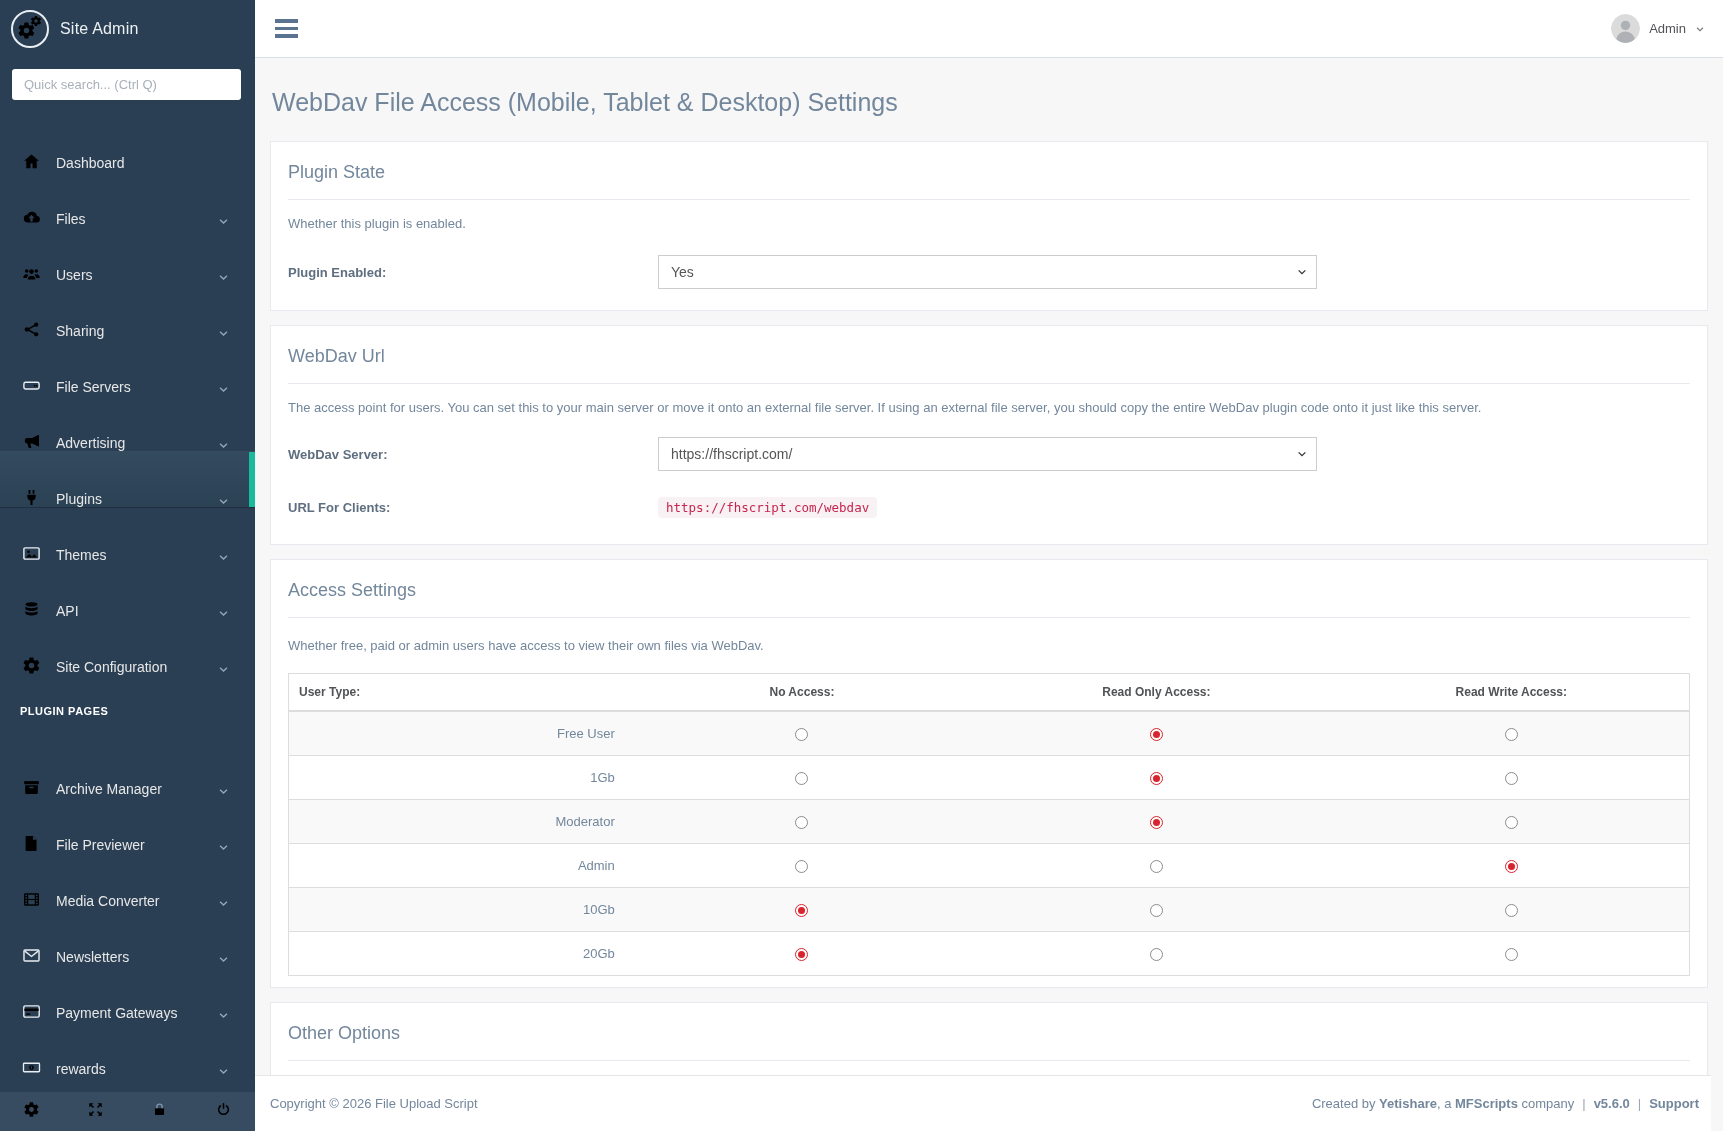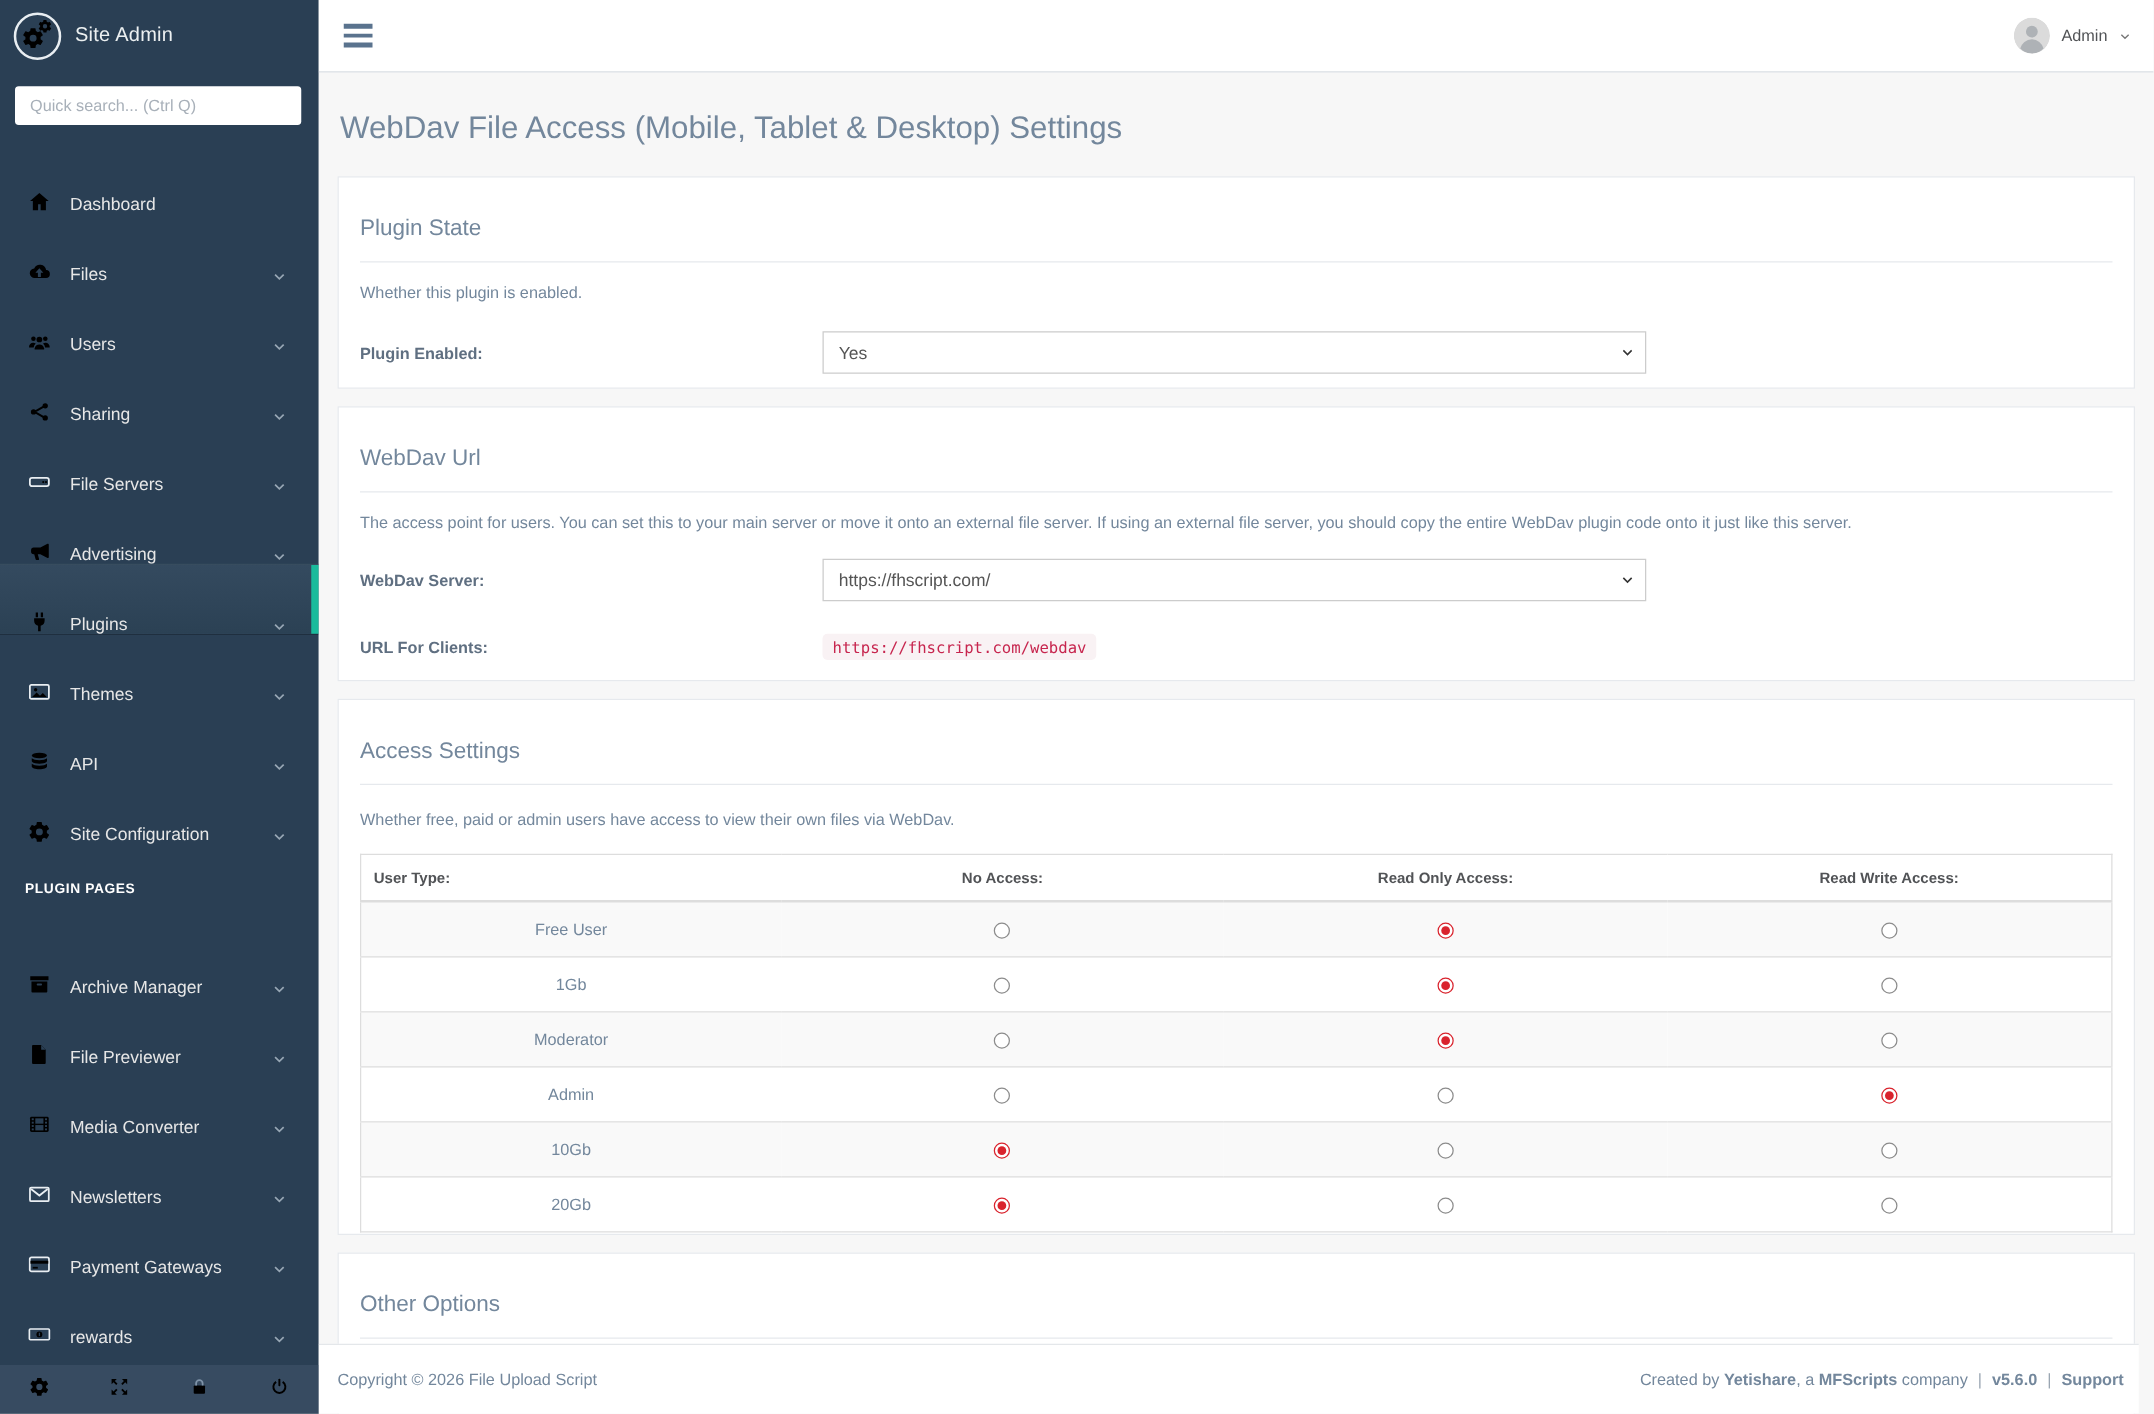--- a/index.html
+++ b/index.html
@@ -45,39 +45,39 @@
   .avatar svg{width:100%;height:100%;display:block;}
   .user-label{font-size:13px;color:#515356;}
   .user-caret{display:flex;color:#777;}
   .user-caret svg{width:10px;height:10px;}
 
   .content{padding:17px 15px 0 15px;}
   .page-title{margin:12px 0 24px 2px;font-size:25px;line-height:30px;font-weight:400;color:var(--title);}
 
   .x-panel{background:#FFF;border:1px solid #E6E9ED;padding:10px 17px 0;margin-bottom:14px;overflow:hidden;}
   .x-panel.p1{height:170px;} .x-panel.p2{height:220px;} .x-panel.p3{height:429px;} .x-panel.p4{height:300px;}
-  .x-title{margin:20px 0 0;font-size:18px;font-weight:400;color:var(--title);padding-bottom:16px;border-bottom:1px solid #E6E9ED;}
+  .x-title{margin:10px 0 0;font-size:18px;font-weight:400;color:var(--title);padding-bottom:16px;border-bottom:1px solid #E6E9ED;}
   .panel-desc{margin:16px 0 0;font-size:13px;color:var(--title);}
   .p3 .panel-desc{margin-top:20px;}
 
   .form-row{display:flex;align-items:center;margin-top:22px;}
   .p1 .form-row{margin-top:24px;}
   .form-row.code-row{margin-top:26px;}
   .form-label{flex:none;width:370px;padding-right:24px;text-align:left;font-size:13px;font-weight:bold;color:#5F6F81;}
   .control-wrap{position:relative;width:659px;}
   .control-wrap select{width:100%;height:34px;appearance:none;-webkit-appearance:none;border:1px solid #CCC;border-radius:0;background:#FFF;padding:0 28px 0 12px;font-size:14px;color:#555;font-family:"Liberation Sans",sans-serif;}
   .select-caret{position:absolute;right:10px;top:12px;pointer-events:none;color:#333;display:flex;}
   .select-caret svg{width:10px;height:10px;}
   code.inline-code{font-family:"DejaVu Sans Mono",monospace;font-size:12.5px;color:var(--code-text);background:var(--code-bg);padding:3px 8px;border-radius:4px;}
 
   table.access{width:100%;margin-top:20px;border-collapse:collapse;border:1px solid #DDD;background:#FFF;}
   table.access th{padding:11px 10px;font-size:12px;font-weight:bold;color:#515356;border-bottom:2px solid #DDD;text-align:center;}
   table.access th.col-left{text-align:left;}
   table.access td{padding:14px 10px;font-size:13px;color:var(--title);border-top:1px solid #DDD;text-align:center;}
-  table.access td.col-left{text-align:center;}
+  table.access td.col-left{text-align:right;}
   table.access tbody tr:nth-child(odd){background:#F9F9F9;}
   .radio{display:inline-block;width:13px;height:13px;border:1px solid #8C8C8C;border-radius:50%;background:#FFF;vertical-align:middle;cursor:pointer;}
   .radio.checked{border:1.5px solid var(--radio);position:relative;}
   .radio.checked::after{content:"";position:absolute;left:2px;top:2px;right:2px;bottom:2px;border-radius:50%;background:var(--radio);}
 
   .footer{position:absolute;left:0;right:12px;bottom:0;height:56px;background:#FFF;border-top:1px solid #E4E7EA;display:flex;align-items:center;justify-content:space-between;padding:0 12px 0 15px;font-size:13px;color:var(--title);}
   .footer b{font-weight:bold;}
   .footer .fr span,.footer .fr b{white-space:pre;}
   .footer .sep{margin:0 8px;color:#9AA6B2;}
 </style>

